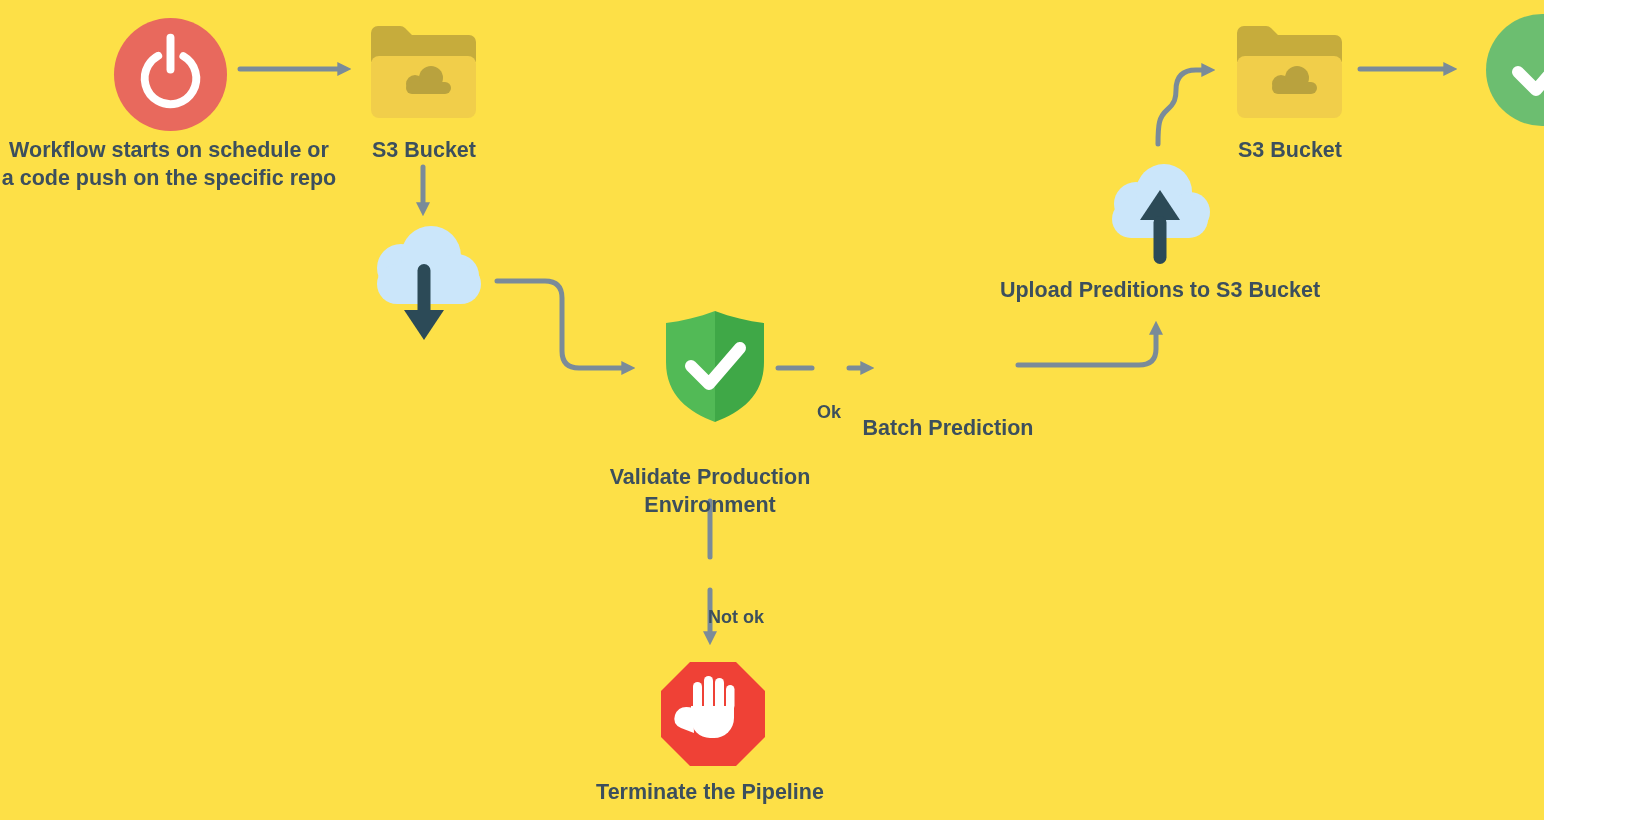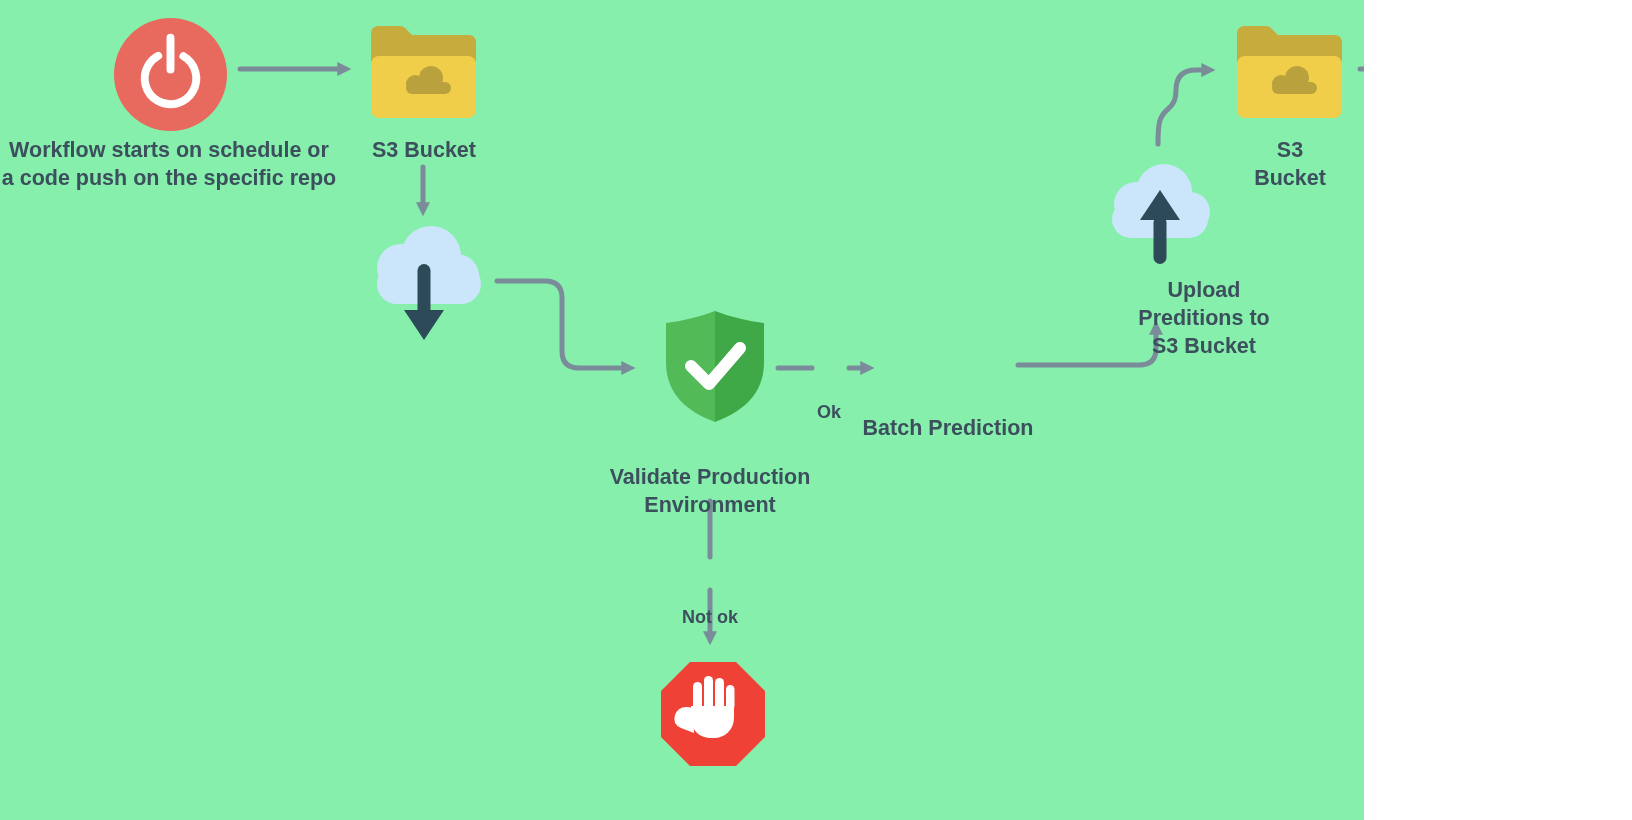--- a/index.html
+++ b/index.html
@@ -1,19 +1,19 @@
 <!DOCTYPE html>
 <html><head>
 <meta charset="utf-8">
 <style>
   html,body{margin:0;padding:0;}
   #canvas{
     position:relative;
-    width:1364px;height:820px;
-    background:#86efac;
+    width:1544px;height:820px;
+    background:#fde047;
     font-family:"Liberation Sans", sans-serif;
     overflow:hidden;
   }
   .abs{position:absolute;}
   .node-label{
     position:absolute;
     transform:translateX(-50%);
     color:#3C4F5D;
     font-size:21.5px;
     font-weight:bold;
@@ -124,21 +124,21 @@
         <circle cx="64" cy="36" r="28"></circle>
         <circle cx="90" cy="56" r="20"></circle>
         <rect x="12" y="44" width="96" height="38" ry="19"></rect>
       </g>
       <g fill="#2C4A57">
         <polygon points="60,34 40,64 80,64"></polygon>
         <rect x="53.5" y="60" width="13" height="48" rx="6.5"></rect>
       </g>
     </svg>
   </div>
-  <div class="node-label" style="left:1160px;top:276px;margin-left:44px;">Upload Preditions to S3 Bucket</div>
+  <div class="node-label" style="left:1160px;top:276px;">Upload Preditions to S3 Bucket</div>
 
   <div class="abs" style="left:1233px;top:20px;">
     <svg width="113" height="98" viewBox="0 0 113 98">
       <path d="M4,42 V13 a7,7 0 0 1 7,-7 h22 a7,7 0 0 1 5,2 l7,7 h57 a7,7 0 0 1 7,7 v20 Z" fill="#C6AC3C"></path>
       <rect x="4" y="36" width="105" height="62" rx="8" fill="#F1CE4A"></rect>
       <g fill="#B9A23E">
         <circle cx="48" cy="64" r="9"></circle>
         <circle cx="64" cy="58" r="12"></circle>
         <rect x="39" y="62" width="45" height="12" rx="6"></rect>
       </g>
@@ -146,29 +146,30 @@
   </div>
   <div class="node-label" style="left:1290px;top:136px;">S3 Bucket</div>
 
   <div class="abs" style="left:1486px;top:14px;">
     <svg width="112" height="112" viewBox="0 0 112 112">
       <circle cx="56" cy="56" r="56" fill="#6CBE70"></circle>
       <path d="M32,58 L50,76 L81,40" fill="none" stroke="#FFFFFF" stroke-width="12" stroke-linecap="round" stroke-linejoin="round"></path>
     </svg>
   </div>
 
-  <div class="edge-label" style="left:710px;top:559px;">Not ok</div>
+  <div class="edge-label" style="left:736px;top:559px;">Not ok</div>
 
   <div class="abs" style="left:657px;top:658px;">
     <svg width="112" height="112" viewBox="0 0 112 112">
       <polygon points="33,4 79,4 108,33 108,79 79,108 33,108 4,79 4,33" fill="#EF4136"></polygon>
       <g fill="#FFFFFF">
         <rect x="36" y="24" width="9" height="28" rx="4.5"></rect>
         <rect x="47" y="18" width="9" height="34" rx="4.5"></rect>
         <rect x="58" y="20" width="9" height="32" rx="4.5"></rect>
         <rect x="69" y="27" width="8.5" height="25" rx="4.25"></rect>
         <path d="M34,48 h43 v12 a20,20 0 0 1 -20,20 h-4 a19,19 0 0 1 -19,-19 z"></path>
         <path d="M36,50 q-14,-4 -18,7 q-3,9 6,13 l13,5 z"></path>
       </g>
     </svg>
   </div>
+  <div class="node-label" style="left:710px;top:778px;">Terminate the Pipeline</div>
 
 </div>
 
 </body></html>

